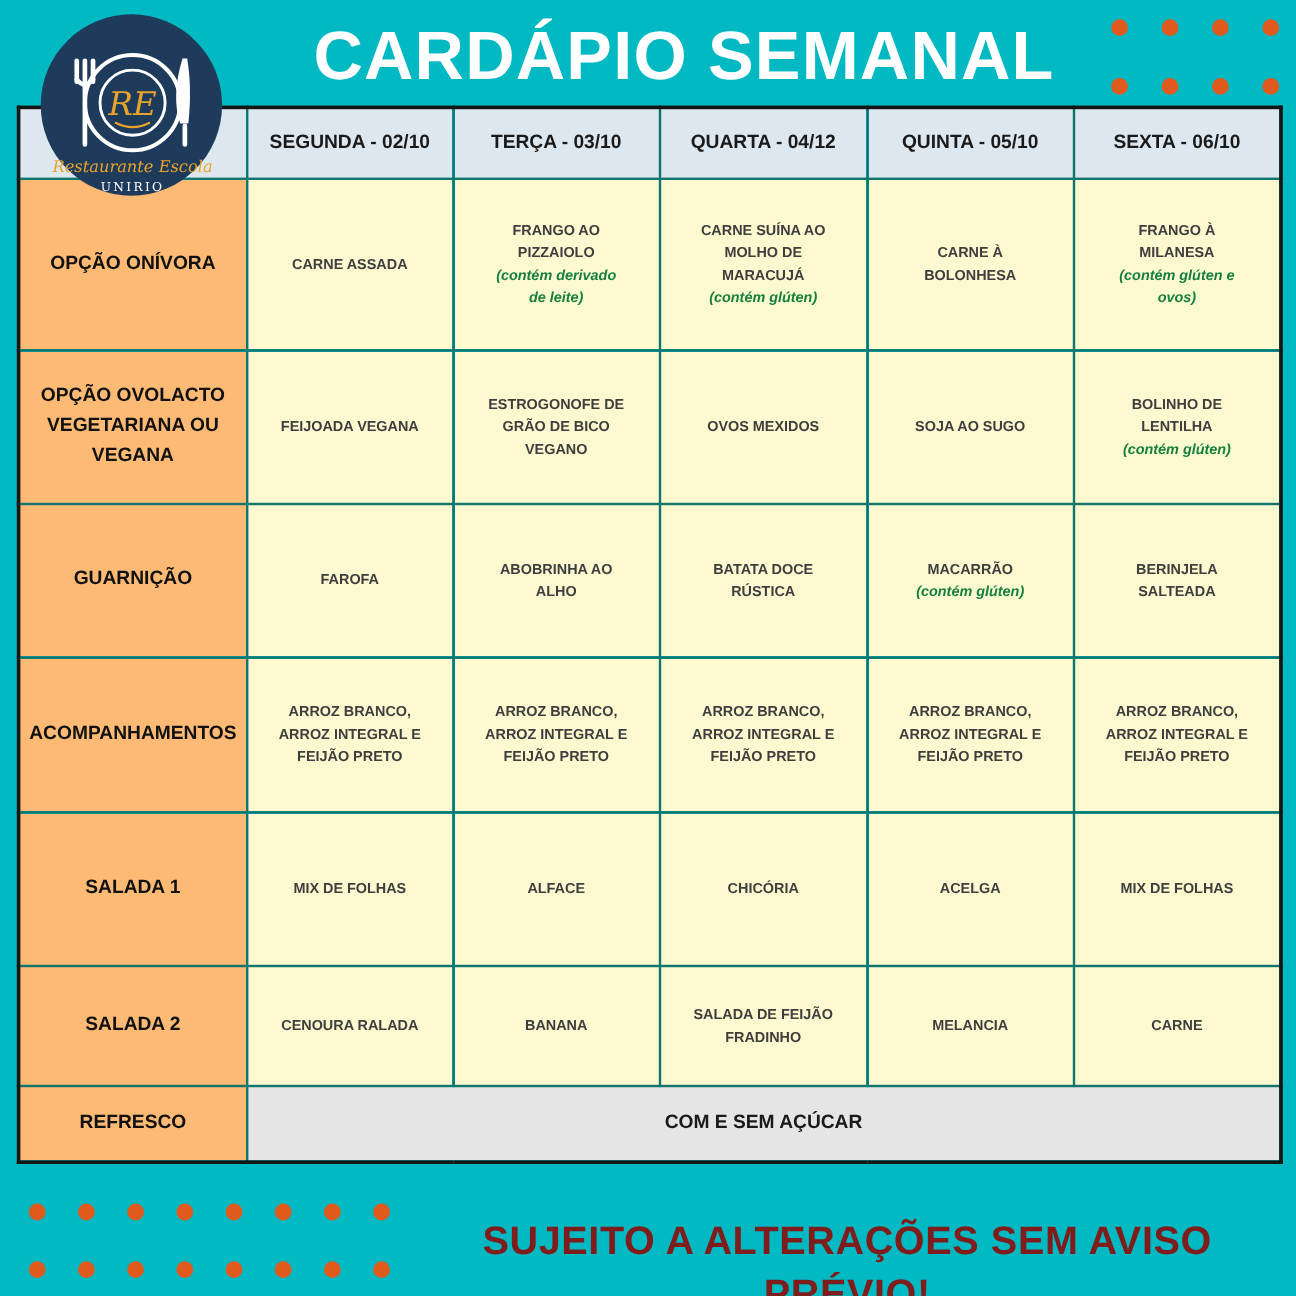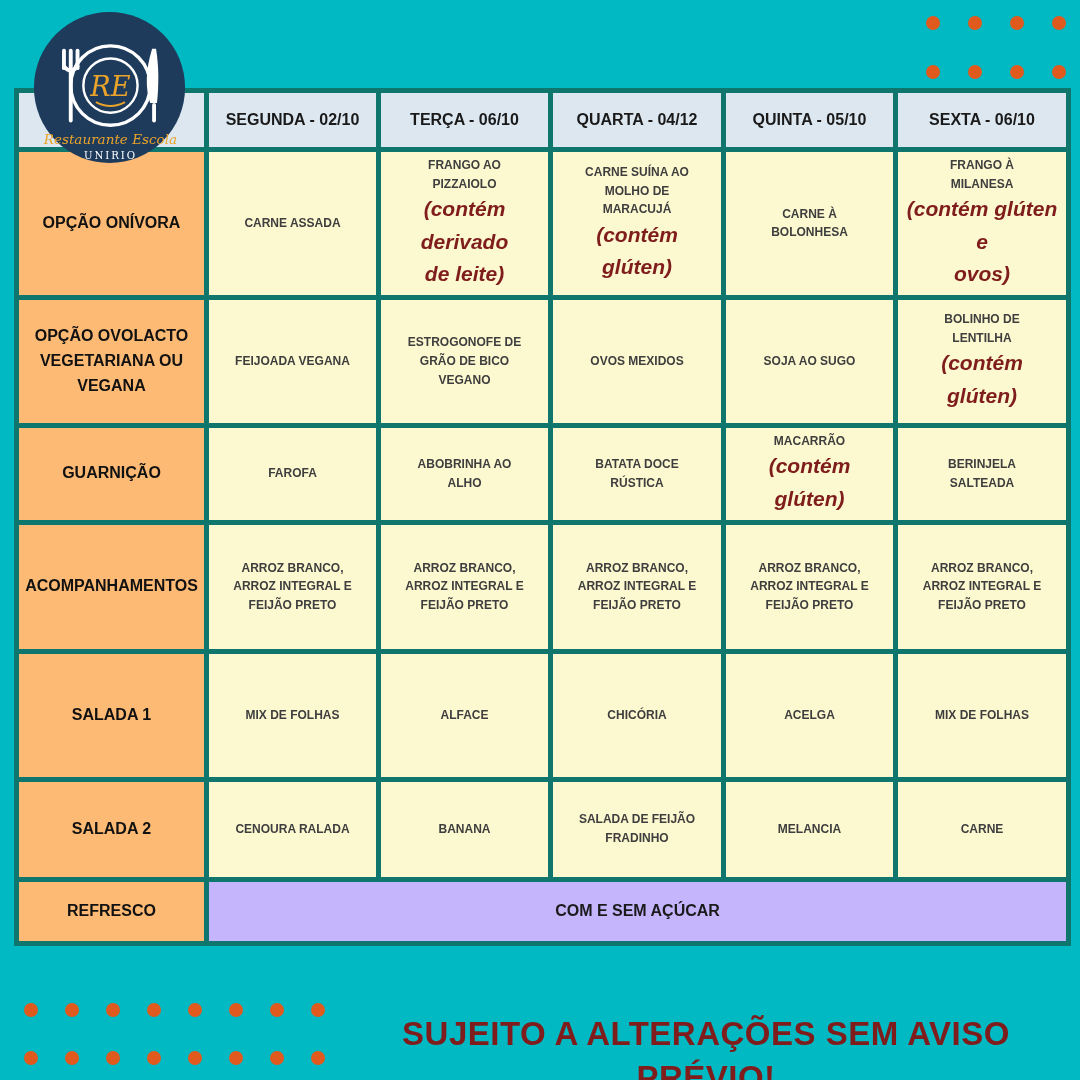--- a/index.html
+++ b/index.html
@@ -20,40 +20,41 @@
   #dots-tr{top:16px;left:926px;}
   #dots-tr .drow{gap:28px;}
   #dots-tr{gap:35px;}
   #dots-bl{top:1003px;left:24px;}
   #dots-bl .drow{gap:27px;}
   #dots-bl{gap:34px;}
 
   
   table.menu{position:absolute;left:14px;top:88px;width:1052px;border-collapse:collapse;
              table-layout:fixed;border:3px solid #151515;}
-  table.menu td{border:5px solid #0f766e;vertical-align:middle;text-align:center;overflow:hidden;}
+  table.menu td{border:2px solid #0f766e;vertical-align:middle;text-align:center;overflow:hidden;}
   td.corner{background:#dce7f0;}
   td.day{background:#dce7f0;font-weight:bold;font-size:16px;color:#1a1a1a;white-space:nowrap;}
   td.rowlabel{background:#fdba74;font-weight:bold;font-size:16px;color:#111111;
               padding:0 5px;white-space:pre-line;line-height:1.55;}
   td.food{background:#fcf8cf;padding:4px 6px;}
   td.food .dish{font-weight:bold;font-size:12px;color:#3e3e3e;white-space:pre-line;line-height:1.55;}
-  td.food .note{font-weight:bold;font-style:italic;font-size:21px;color:#7f1d1d;
+  td.food .note{font-weight:bold;font-style:italic;font-size:12px;color:#15803d;
                 white-space:pre-line;line-height:1.55;}
-  td.merged{background:#c4b5fd;font-weight:bold;font-size:16px;color:#1a1a1a;}
+  td.merged{background:#e5e5e5;font-weight:bold;font-size:16px;color:#1a1a1a;}
 
   
   .notice{position:absolute;left:350px;top:1012px;width:712px;height:44px;line-height:44px;
           text-align:center;font-size:33px;font-weight:bold;color:#7f1d1d;letter-spacing:0.5px;}
 </style>
 </head>
 <body>
 
 <div class="canvas">
 
+  <div class="title">CARDÁPIO SEMANAL</div>
 
   <div class="dots" id="dots-tr">
       <div class="drow">
         <span class="dot"></span>
         <span class="dot"></span>
         <span class="dot"></span>
         <span class="dot"></span>
       </div>
       <div class="drow">
         <span class="dot"></span>
@@ -119,21 +120,21 @@
       <col style="width:172px">
       <col style="width:172px">
       <col style="width:173px">
       <col style="width:172px">
       <col style="width:173px">
     </colgroup>
     <tbody id="menu-body">
         <tr style="height: 59px;">
           <td class="corner"></td>
           <td class="day">SEGUNDA - 02/10</td>
-          <td class="day">TERÇA - 06/10</td>
+          <td class="day">TERÇA - 03/10</td>
           <td class="day">QUARTA - 04/12</td>
           <td class="day">QUINTA - 05/10</td>
           <td class="day">SEXTA - 06/10</td>
         </tr>
         <tr style="height: 143px;">
           <td class="rowlabel">OPÇÃO ONÍVORA</td>
           <td class="food">
             <div class="dish">CARNE ASSADA</div>
           </td>
           <td class="food">
@@ -176,21 +177,21 @@
           </td>
           <td class="food">
             <div class="dish">SOJA AO SUGO</div>
           </td>
           <td class="food">
             <div class="dish">BOLINHO DE
 LENTILHA</div>
             <div class="note">(contém glúten)</div>
           </td>
         </tr>
-        <tr style="height: 96px;">
+        <tr style="height: 128px;">
           <td class="rowlabel">GUARNIÇÃO</td>
           <td class="food">
             <div class="dish">FAROFA</div>
           </td>
           <td class="food">
             <div class="dish">ABOBRINHA AO
 ALHO</div>
           </td>
           <td class="food">
             <div class="dish">BATATA DOCE

